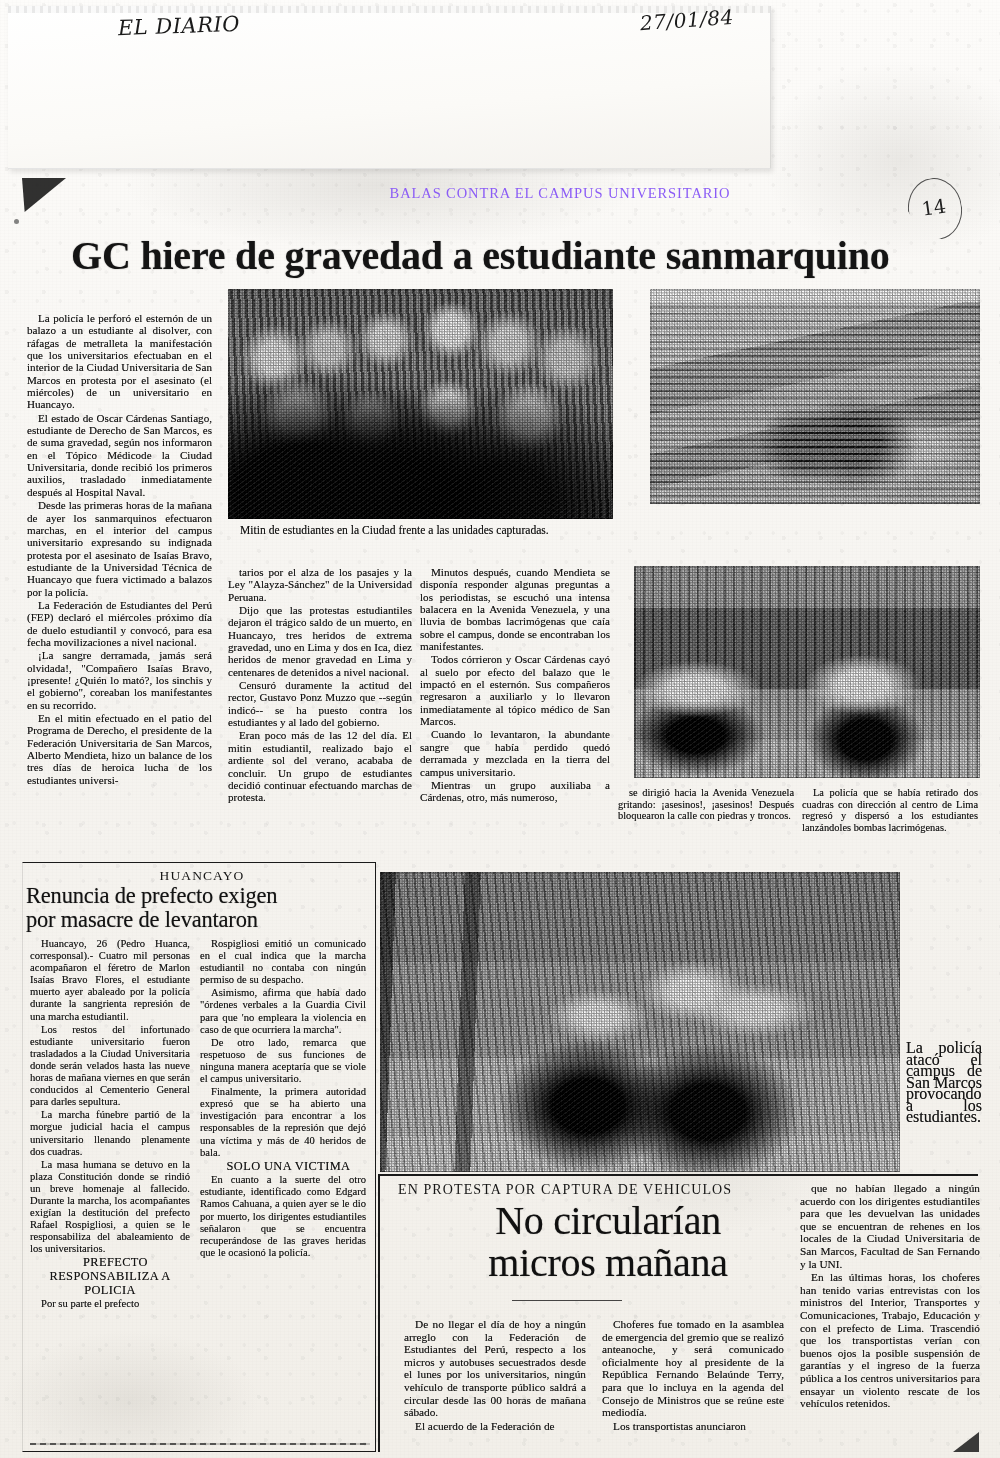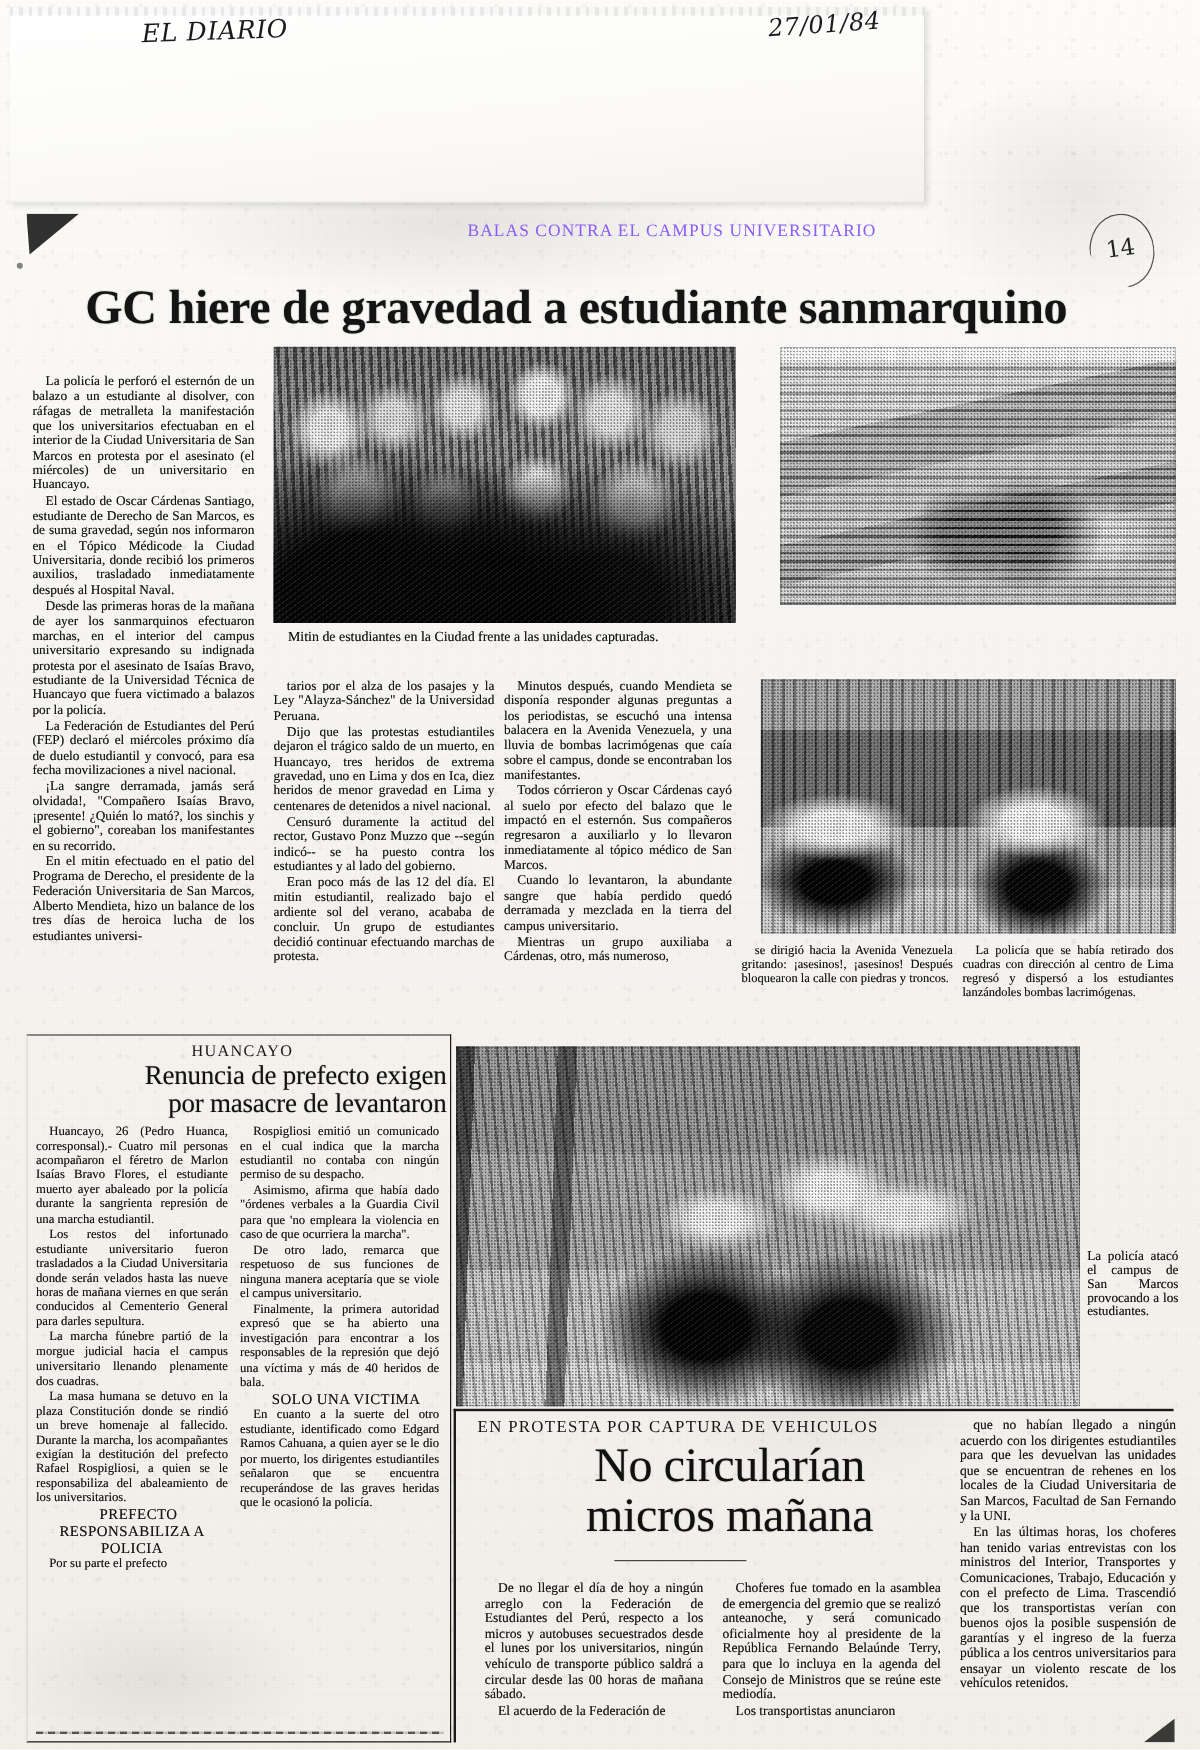--- a/index.html
+++ b/index.html
@@ -180,34 +180,34 @@
       linear-gradient(92deg, rgba(18,16,12,.55) 0 3%, transparent 3% 16%, rgba(20,18,13,.45) 16% 19%, transparent 19%),
       repeating-linear-gradient(84deg, rgba(28,25,19,.30) 0 2px, rgba(205,200,190,.32) 2px 8px),
       linear-gradient(180deg,#8e8980 0 30%, #aaa59b 30% 62%, #cfcabf 62% 88%, #e4dfd4 88% 100%);
   }
 
   .caption{
     position:absolute;font-family:"Liberation Serif", serif;color:#141414;
     text-shadow:0 0 .35px rgba(0,0,0,.5);
   }
   #cap1{left:228px;top:524px;width:430px;font-size:11.6px;margin-left:12px;}
-  #cap-right{left:906px;top:1042px;width:76px;font-size:11px;line-height:11.5px;text-align:justify;}
+  #cap-right{left:906px;top:1042px;width:76px;font-size:16px;line-height:11.5px;text-align:justify;}
 
   
   #huancayo-box{
     position:absolute;left:22px;top:862px;width:352px;height:588px;
     border-top:1.6px solid #1a1a1a;border-right:1.6px solid #1a1a1a;
     border-bottom:1.6px solid #1a1a1a;border-left:1.6px solid rgba(26,26,26,.12);
   }
   #huan-kicker{
     position:absolute;left:22px;top:868px;width:360px;text-align:center;
     font-size:13.5px;letter-spacing:1.1px;color:#161616;font-family:"Liberation Serif", serif;
   }
   #huan-head{
-    position:absolute;left:26px;top:884px;width:346px;text-align:right;
+    position:absolute;left:26px;top:884px;width:346px;text-align:left;
     font-family:"Liberation Serif", serif;font-size:22.5px;line-height:23.5px;
     color:#121212;letter-spacing:-.2px;text-shadow:0 0 .9px rgba(0,0,0,.4);
   }
   #hc1{left:30px;top:938px;width:160px;}
   #hc2{left:200px;top:938px;width:166px;}
   .subhead{
     text-indent:0;text-align:center;font-size:12.4px;line-height:13.6px;
     margin:7px 0 4px 0;letter-spacing:.4px;
   }
   #huan-bottom-rule{position:absolute;left:30px;top:1443px;width:340px;height:2px;

